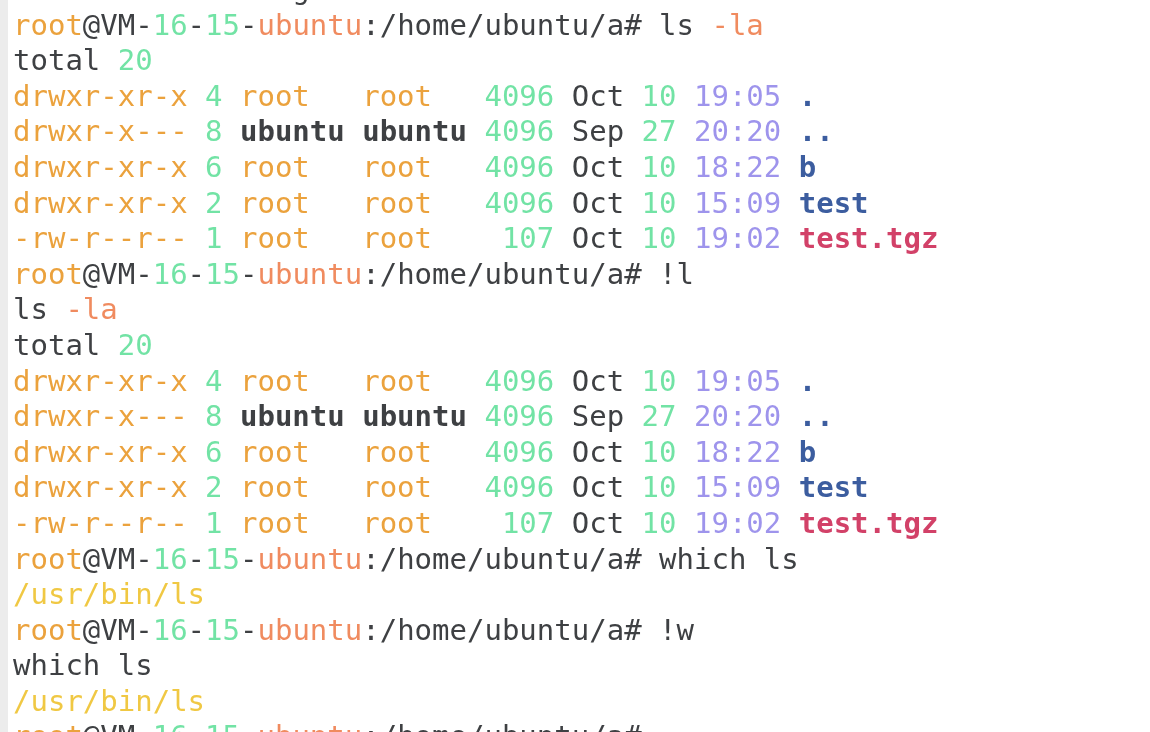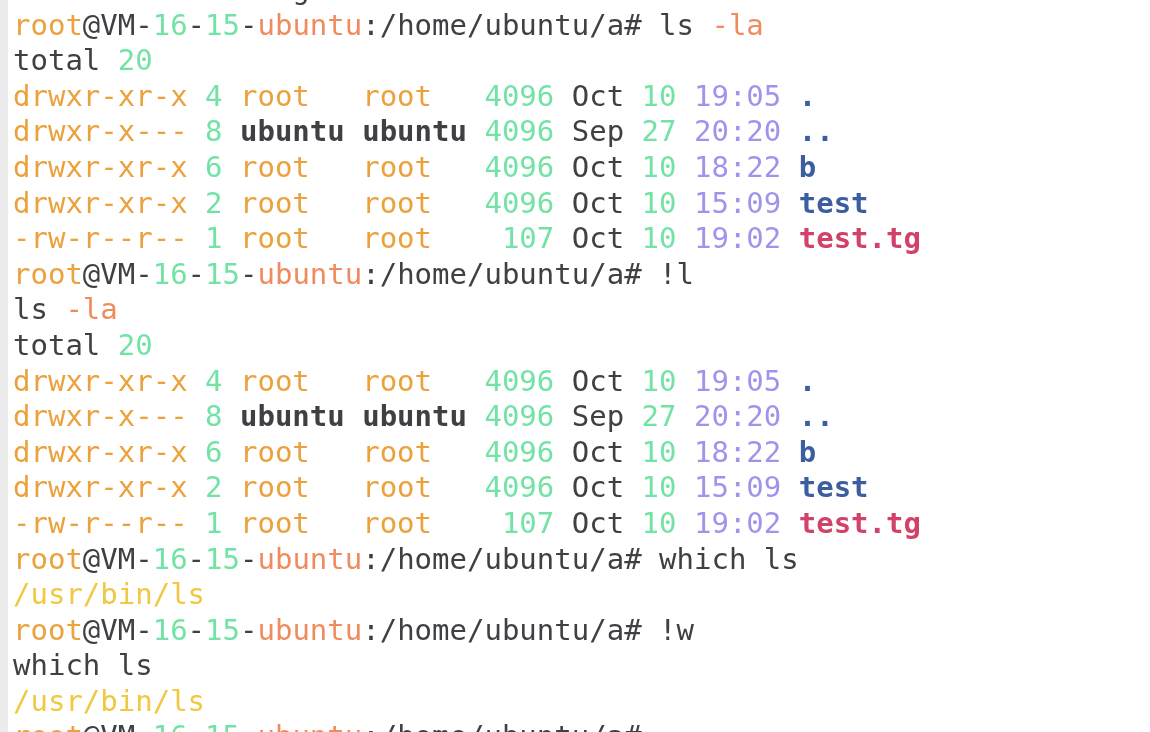--- a/index.html
+++ b/index.html
@@ -9,20 +9,21 @@
     height: 732px;
     overflow: hidden;
     background: #ffffff;
   }
   .screen {
     position: relative;
     width: 922px;
     height: 732px;
     overflow: hidden;
     font-family: "DejaVu Sans Mono", "Liberation Mono", monospace;
+    padding-left: 22px;
   }
   .gutter {
     position: absolute;
     left: 0;
     top: 0;
     width: 8px;
     height: 100%;
   }
   .term {
     position: absolute;

